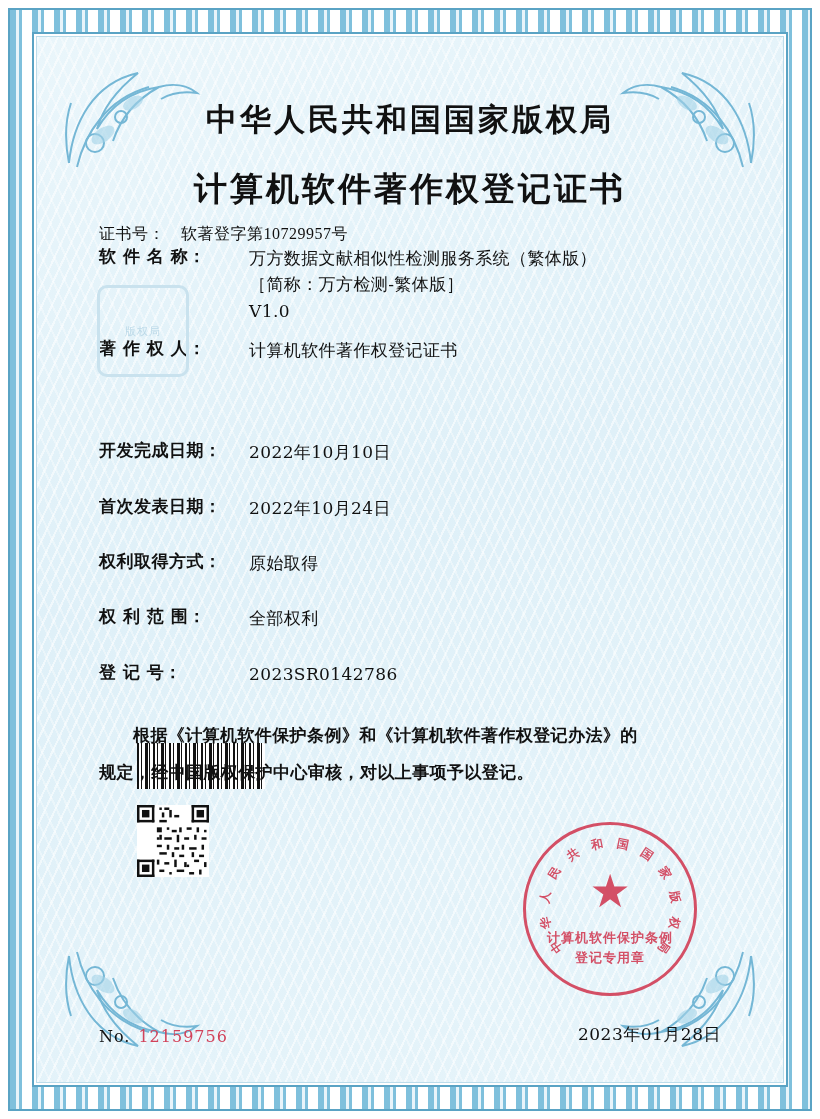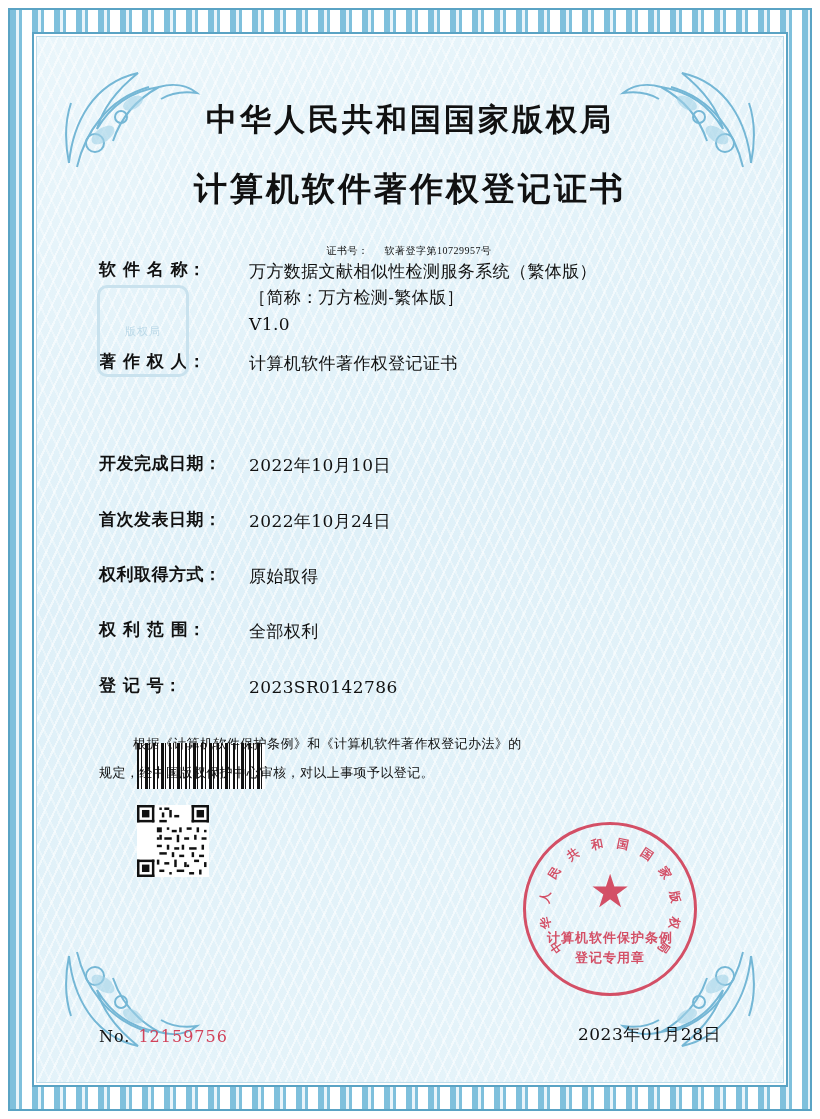--- a/index.html
+++ b/index.html
@@ -105,24 +105,24 @@
   .title-sub {
     font-family: "DejaVu Serif", serif;
     font-size: 33px;
     font-weight: bold;
     letter-spacing: 3px;
     color: #111111;
     margin-top: 26px;
   }
 
   .cert-no {
-    text-align: center;
-    font-size: 10px;
-    color: #111111;
-    margin-top: 32px;
+    text-align: left;
+    font-size: 16px;
+    color: #111111;
+    margin-top: 12px;
     padding-right: 2px;
     letter-spacing: 0.5px;
   }
   .cert-no .cert-no-label { margin-right: 16px; }
 
   
   .emboss {
     position: absolute;
     left: 60px;
     top: 248px;
@@ -164,24 +164,25 @@
   }
 
   .gap-lg { height: 52px; }
   .gap-sm { height: 16px; }
 
   .field-row.tight { margin-bottom: 24px; }
 
   .statement {
     margin-top: 30px;
     font-family: "DejaVu Serif", serif;
-    font-size: 13px;
+    font-size: 17px;
     color: #111111;
     line-height: 2.2;
     letter-spacing: 0.4px;
+    font-weight: bold;
   }
   .statement p { margin: 0; }
   .statement .indent { text-indent: 34px; }
 
   
   .barcode {
     position: absolute;
     left: 100px;
     top: 706px;
     width: 128px;

